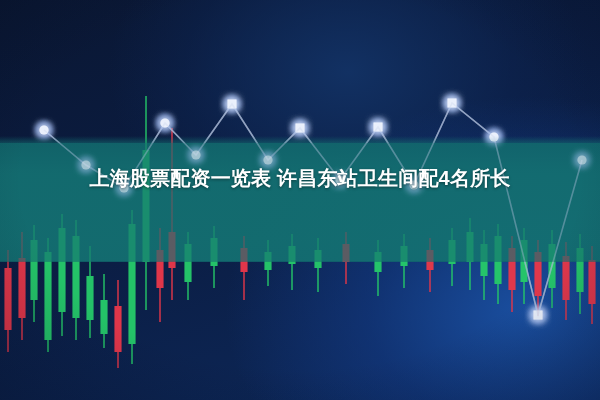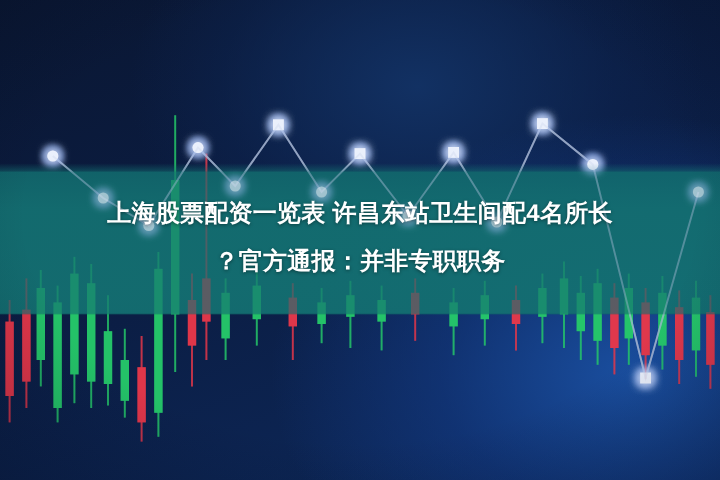--- a/index.html
+++ b/index.html
@@ -447,16 +447,15 @@
         <rect x="533.5" y="310.5" width="9" height="9" fill="#ffffff" opacity="0.55" filter="url(#nodeGlow)"></rect>
         <circle cx="582" cy="160" r="9" fill="#4d7fe8" opacity="0.24750000000000003" filter="url(#softGlow)"></circle>
         <circle cx="582" cy="160" r="4.6" fill="#ffffff" opacity="0.55" filter="url(#nodeGlow)"></circle>
       </g>
   </svg>
 
   <div class="bg-vignette"></div>
 
   <div class="headline">
     <span>上海股票配资一览表 许昌东站卫生间配4名所长</span>
-    <span class="line2">？官方通报：并非专职职务</span>
   </div>
 
 </div>
 
 </body></html>

